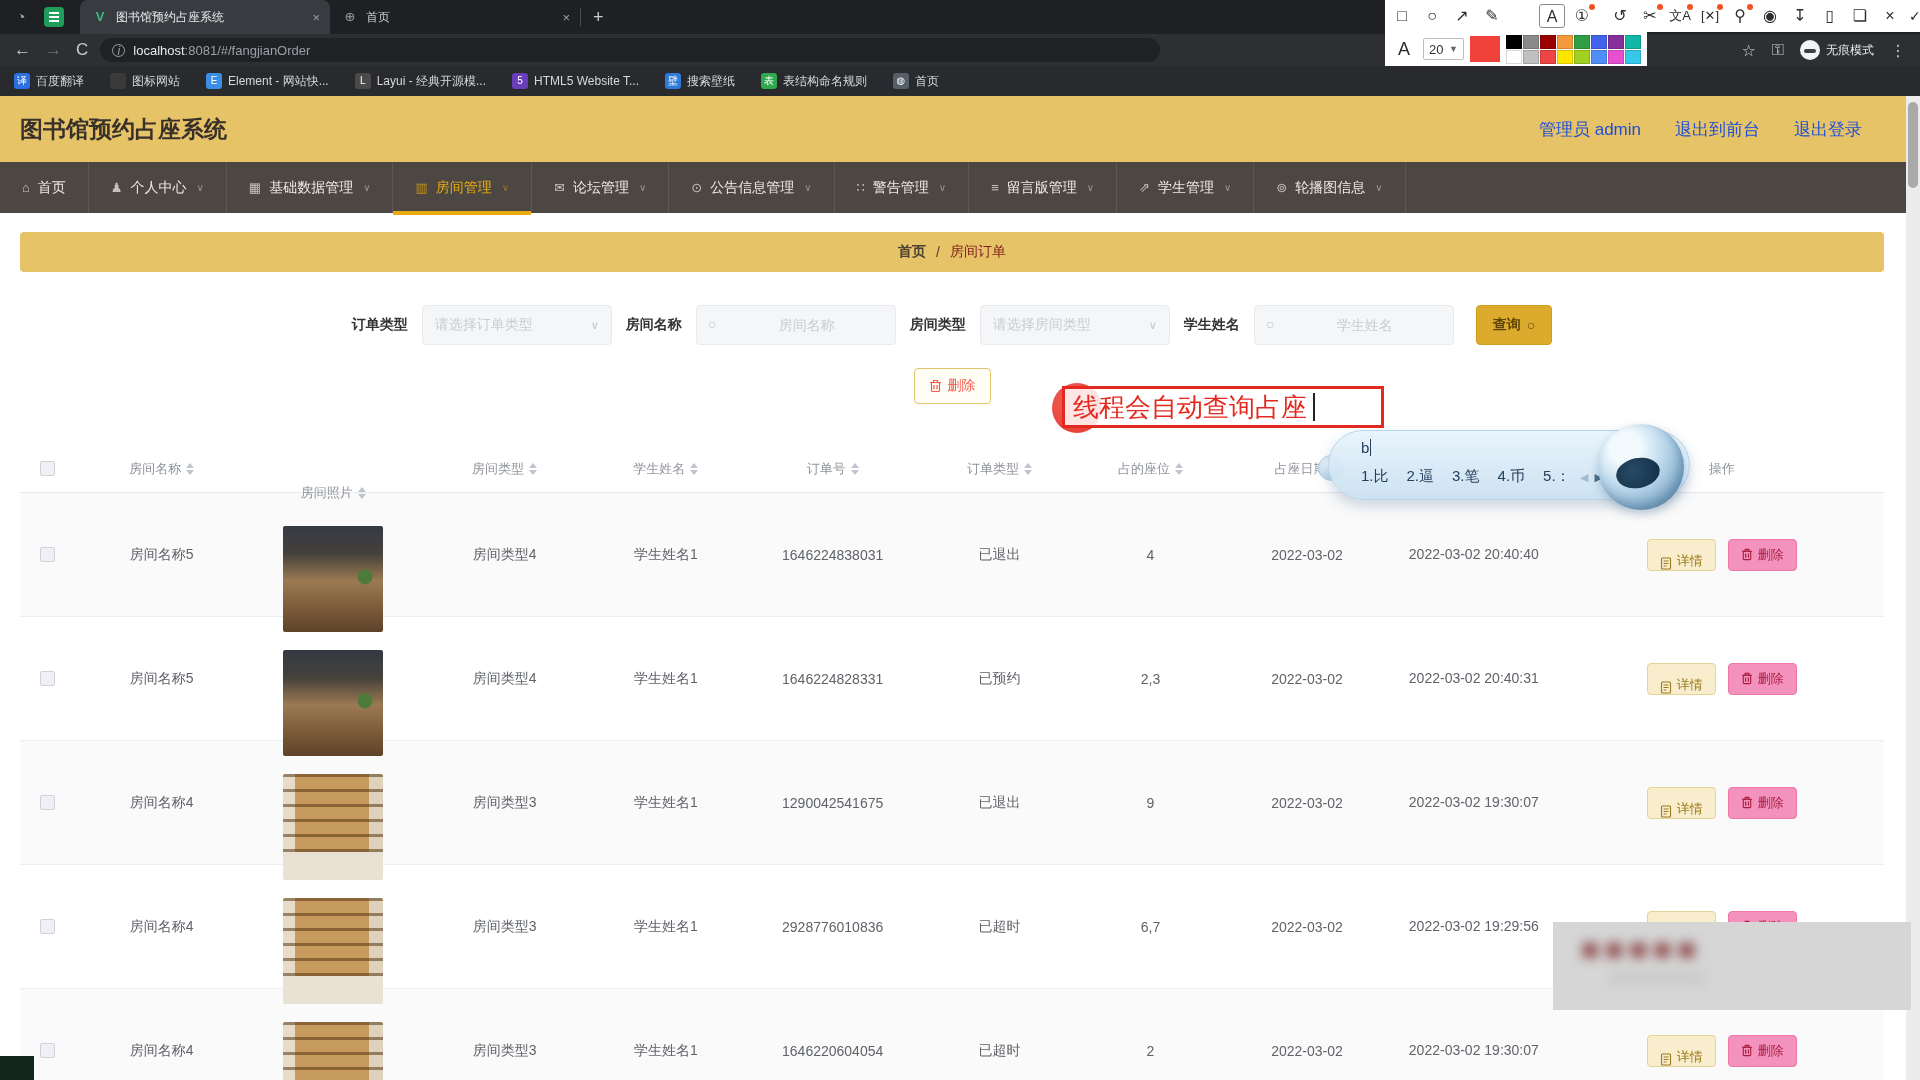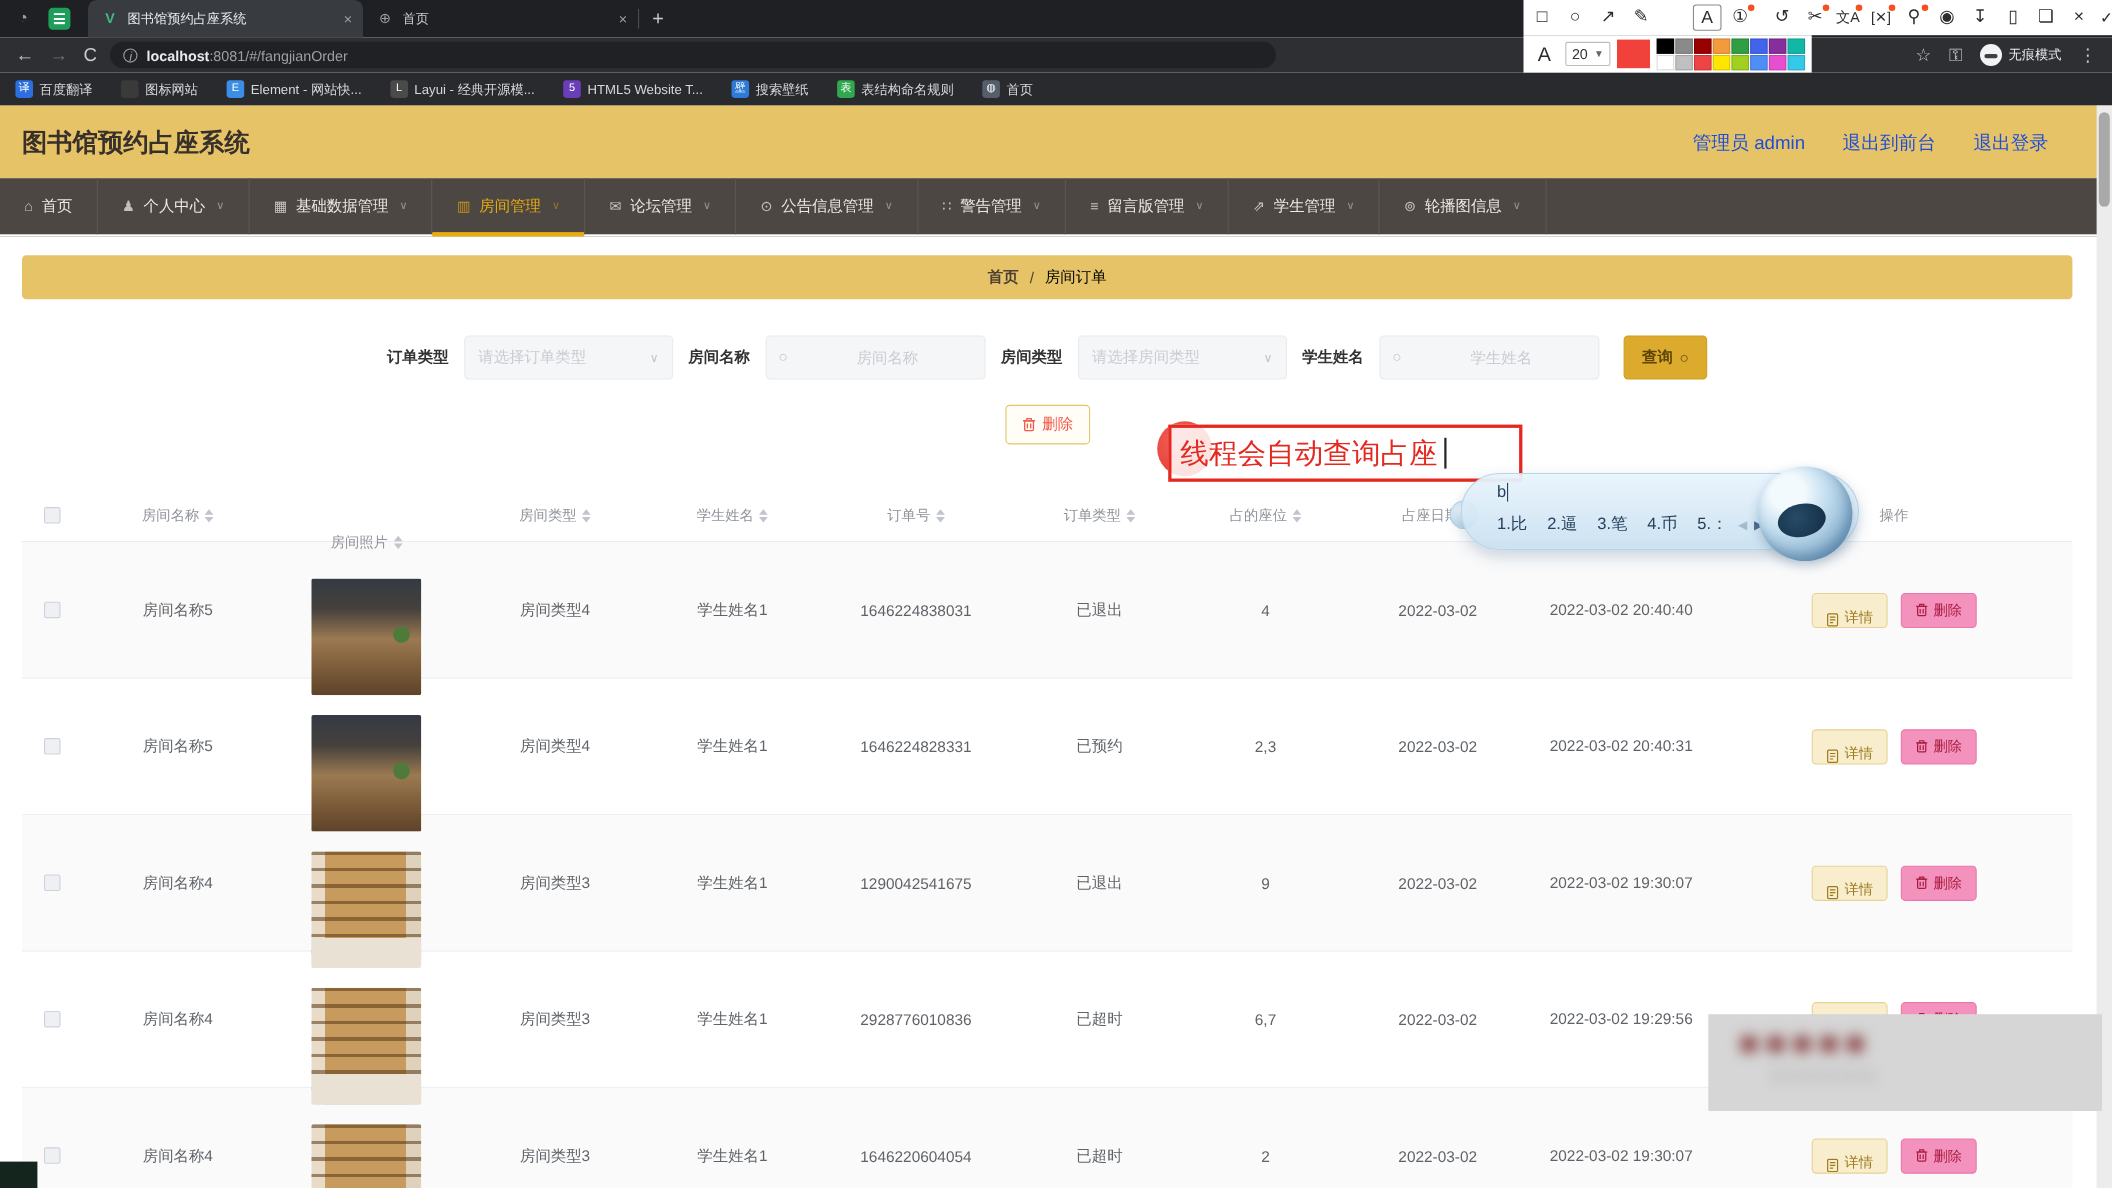--- a/index.html
+++ b/index.html
@@ -21,21 +21,21 @@
   .tab .t-close { color:#9aa0a6; margin-left:8px; font-size:13px; }
   .tab-sep { width:1px; height:18px; background:#4a4d51; }
   .new-tab { color:#c7cbd1; font-size:18px; margin-left:12px; }
 
   .toolbar { position:absolute; left:0; top:34px; width:1920px; height:32px; background:#2d2f33; display:flex; align-items:center; }
   .nav-arrow { color:#c7cbd1; font-size:17px; margin-left:14px; }
   .nav-arrow.dim { color:#6e7277; }
   .omnibox { margin-left:12px; width:1060px; height:24px; background:#202124; border-radius:12px; display:flex; align-items:center; padding:0 12px; }
   .omnibox .info { color:#9aa0a6; font-size:12px; border:1px solid #9aa0a6; border-radius:50%; width:13px; height:13px; line-height:12px; text-align:center; margin-right:8px; font-style:italic; }
   .url { font-size:13px; color:#9aa0a6; }
-  .url b { color:#e8eaed; font-weight:bold; }
+  .url b { color:#e8eaed; font-weight:normal; }
   .tb-right { position:absolute; right:14px; top:34px; height:32px; display:flex; align-items:center; gap:16px; color:#c7cbd1; }
   .incog { display:flex; align-items:center; gap:6px; color:#e8eaed; font-size:12px; }
   .incog .face { width:20px; height:20px; border-radius:50%; background:#f1f3f4; position:relative; }
   .incog .face:after { content:""; position:absolute; left:4px; top:9px; width:12px; height:4px; background:#3c4043; border-radius:2px; }
 
   .bookmarks { position:absolute; left:0; top:66px; width:1920px; height:30px; background:#292a2d; display:flex; align-items:center; gap:26px; padding-left:14px; }
   .bm { display:flex; align-items:center; gap:6px; font-size:12px; color:#d5d8dc; }
   .bm .bi { width:16px; height:16px; border-radius:3px; font-size:10px; line-height:16px; text-align:center; color:#fff; flex:none; }
 
   
@@ -63,21 +63,21 @@
   .nav { position:absolute; left:0; top:162px; width:1920px; height:53px; background:#4c4743; display:flex; border-bottom:2px solid #fff; }
   .nav-item { display:flex; align-items:center; gap:8px; padding:0 22px; color:#efe9e2; font-size:14px; border-right:1px solid #5c5753; position:relative; }
   .nav-item .ni { font-size:13px; opacity:.75; }
   .nav-item .caret { font-size:10px; opacity:.45; margin-left:2px; }
   .nav-item.active { color:#e8ab12; }
   .nav-item.active:after { content:""; position:absolute; left:0; bottom:-2px; width:100%; height:4px; background:#e8ab12; }
 
   .crumbbar { position:absolute; left:20px; top:232px; width:1864px; height:40px; background:#e7c368; border-radius:4px; display:flex; align-items:center; justify-content:center; gap:10px; font-size:14px; }
   .crumb-home { color:#4c4134; font-weight:bold; }
   .crumb-sep { color:#4c4134; }
-  .crumb-cur { color:#000000; }
+  .crumb-cur { color:#7f1d1d; }
 
   .page-bg { position:absolute; left:0; top:215px; width:1906px; height:865px; background:#fff; }
 
   
   .formrow { position:absolute; left:20px; top:305px; width:1864px; display:flex; justify-content:center; align-items:center; gap:14px; }
   .f-label { font-size:14px; color:#333; font-weight:bold; white-space:nowrap; }
   .f-select { width:190px; height:40px; background:#f5f6f7; border:1px solid #e8eaee; border-radius:4px; display:flex; align-items:center; justify-content:space-between; padding:0 12px; font-size:14px; color:#c9ccd3; }
   .f-select .caret { font-size:11px; color:#c0c4cc; }
   .f-input { position:relative; width:200px; height:40px; }
   .f-input input { width:100%; height:100%; background:#f5f6f7; border:1px solid #e8eaee; border-radius:4px; padding:0 12px 0 34px; font-size:14px; color:#666; font-family:inherit; }
@@ -112,21 +112,21 @@
       linear-gradient(180deg, transparent 0 74%, #e9e2d4 74%),
       repeating-linear-gradient(180deg, rgba(88,54,20,.55) 0 3px, transparent 3px 15px),
       linear-gradient(90deg,#e8dcc8 0 12%, #c79a5e 12% 86%, #ded2bc 86%); }
   .ops { display:flex; gap:12px; justify-content:center; }
   .btn-detail { height:32px; padding:0 12px; background:#f8eecd; border:1px solid #e7d293; border-radius:4px; color:#9c7a1e; font-size:13px; display:flex; align-items:flex-end; gap:5px; }
   .btn-remove { height:32px; padding:0 12px; background:#f492be; border:1px solid #ec77ab; border-radius:4px; color:#a81d3f; font-size:13px; display:flex; align-items:center; gap:5px; }
   .icon-svg { display:inline-block; vertical-align:middle; }
 
   
   .red-dot-cursor { position:absolute; left:1052px; top:383px; width:50px; height:50px; border-radius:50%; background:radial-gradient(circle at 40% 35%, #f0635a, #e5342b); z-index:40; }
-  .red-note { position:absolute; left:1062px; top:386px; width:322px; height:52px; border:3px solid #e42a20; background:rgba(255,255,255,.85); z-index:41; display:flex; align-items:center; padding-left:8px; }
+  .red-note { position:absolute; left:1062px; top:386px; width:322px; height:42px; border:3px solid #e42a20; background:rgba(255,255,255,.85); z-index:41; display:flex; align-items:center; padding-left:8px; }
   .red-note .txt { font-size:26px; color:#e42a20; white-space:nowrap; }
   .red-note .cursorbar { width:2px; height:28px; background:#222; margin-left:6px; }
 
   
   .ime { position:absolute; left:1328px; top:430px; width:362px; height:70px; z-index:50;
      background:linear-gradient(180deg, rgba(232,244,252,.95), rgba(198,222,240,.88));
      border:1px solid #b8d4e8; border-radius:36px; box-shadow:0 6px 14px rgba(60,100,140,.25); }
   .ime .pinyin { position:absolute; left:32px; top:8px; font-size:15px; color:#26415c; }
   .ime .pinyin i { font-style:normal; border-left:1px solid #26415c; margin-left:1px; }
   .ime .cands { position:absolute; left:32px; top:36px; display:flex; gap:18px; font-size:15px; color:#26415c; white-space:nowrap; }

